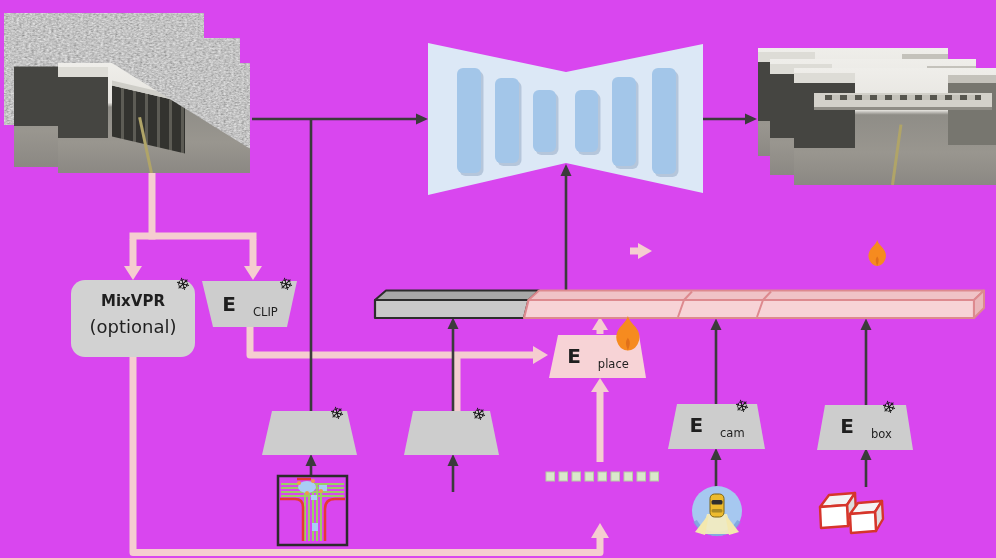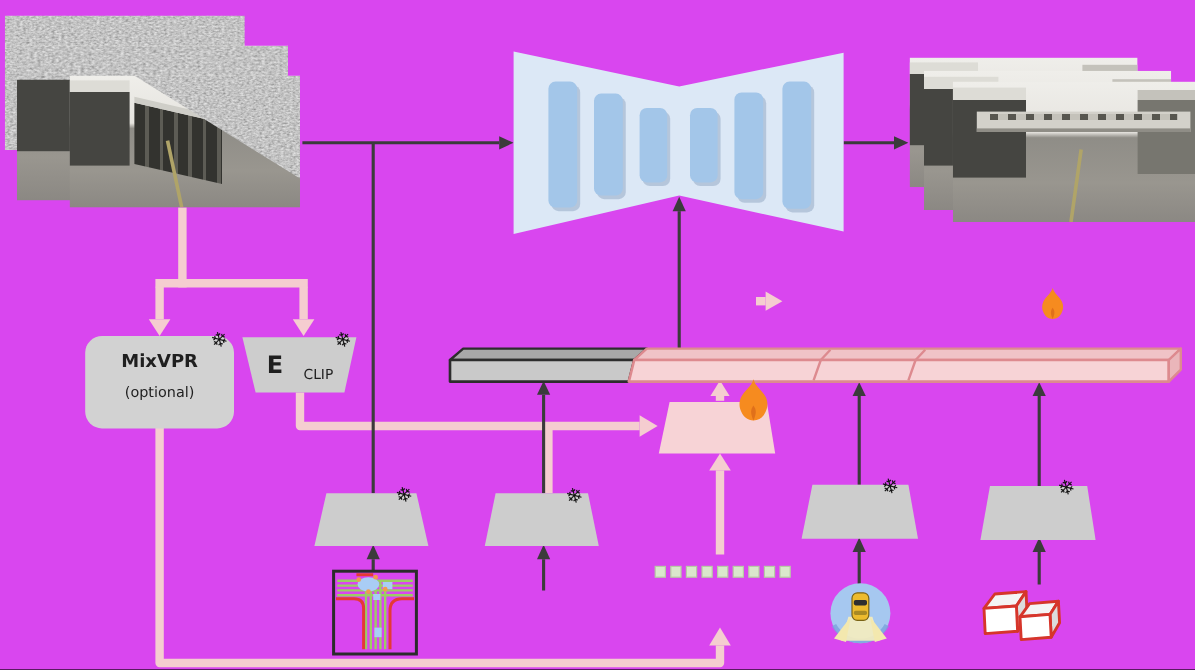--- a/index.html
+++ b/index.html
@@ -17,21 +17,21 @@
   .noise-layer{position:absolute;inset:0;}
   .noise-layer svg{width:100%;height:100%;display:block;}
   .clip-tri{clip-path:polygon(28% 0,100% 0,100% 78%);}
   .clip-L{clip-path:polygon(0 0,100% 0,100% 100%,20% 100%,20% 22%,0 22%);}
   .layer-svg{position:absolute;left:0;top:0;z-index:5;}
   .lbl{position:absolute;z-index:6;color:#1f1f1f;text-align:center;}
   .node-label{width:110px;height:26px;line-height:26px;font-weight:bold;}
   .e-base{font-size:20px;font-weight:bold;}
   .e-sub{font-size:11.5px;font-weight:normal;display:inline-block;transform:translateY(5px);margin-left:17px;}
   .mix1{font-size:15px;font-weight:bold;}
-  .mix2{font-size:12px;font-weight:normal;}
+  .mix2{font-size:18px;font-weight:normal;}
   .snow{position:absolute;z-index:6;font-size:17px;color:#141414;transform:rotate(-15deg);line-height:1;}
 </style>
 </head>
 <body>
 
 <div class="canvas">
 
   <svg width="0" height="0" style="position:absolute" aria-hidden="true">
     <defs>
       <filter id="nz" x="0" y="0" width="100%" height="100%">
@@ -260,20 +260,29 @@
   <div class="lbl" style="left:78px;top:291px;width:110px">
     <span class="mix1">MixVPR</span>
   </div>
   <div class="lbl" style="left:78px;top:316px;width:110px">
     <span class="mix2">(optional)</span>
   </div>
 
   <div class="lbl node-label" style="left:195px;top:291px">
     <span class="e-base">E</span><span class="e-sub">CLIP</span>
   </div>
+  <div class="lbl node-label" style="left:543px;top:343px">
+    <span class="e-base">E</span><span class="e-sub">place</span>
+  </div>
+  <div class="lbl node-label" style="left:662px;top:412px">
+    <span class="e-base">E</span><span class="e-sub">cam</span>
+  </div>
+  <div class="lbl node-label" style="left:811px;top:413px">
+    <span class="e-base">E</span><span class="e-sub">box</span>
+  </div>
 
   <span class="snow" style="left:176px;top:276px">❄</span>
   <span class="snow" style="left:279px;top:276px">❄</span>
   <span class="snow" style="left:330px;top:405px">❄</span>
   <span class="snow" style="left:472px;top:406px">❄</span>
   <span class="snow" style="left:735px;top:398px">❄</span>
   <span class="snow" style="left:882px;top:399px">❄</span>
 
 </div>
 

